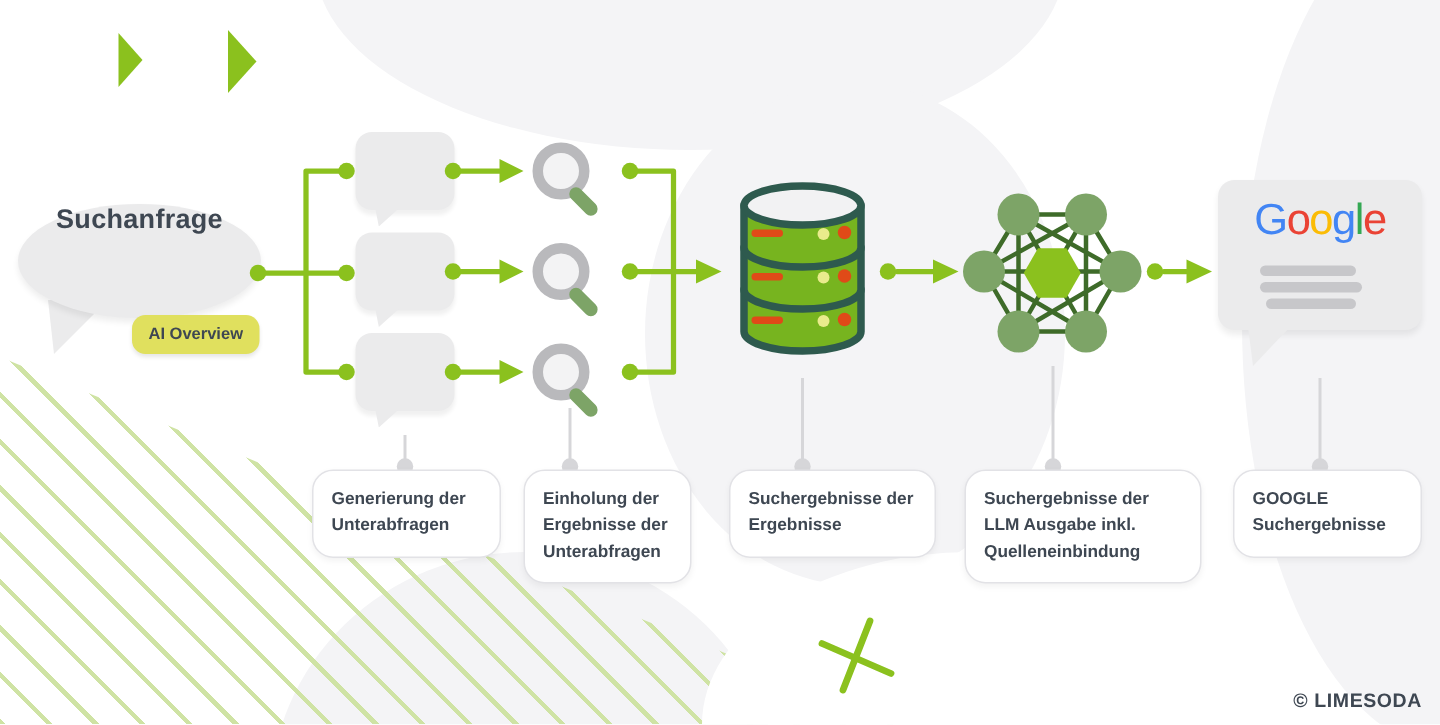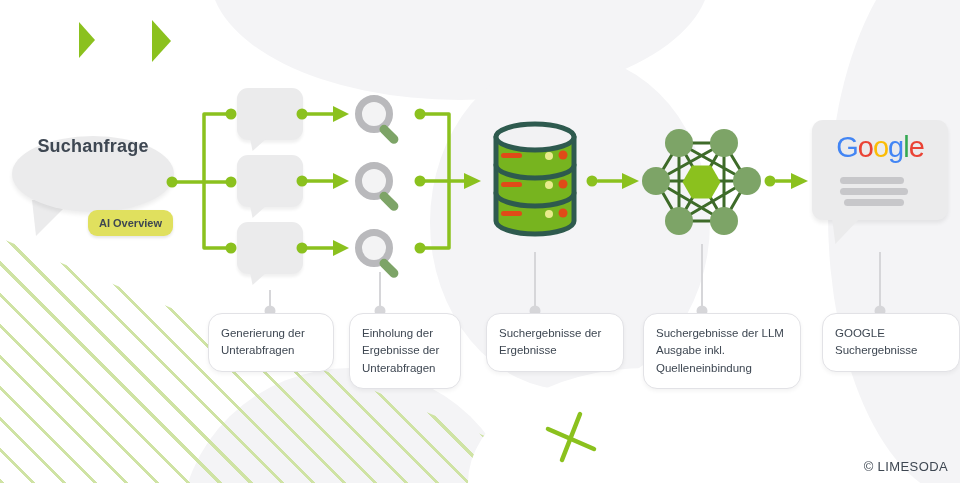--- a/index.html
+++ b/index.html
@@ -61,30 +61,30 @@
     clip-path:polygon(0 0,100% 0,12% 100%);}
   .google-logo{position:absolute;left:0;top:11px;width:100%;text-align:center;font-weight:normal;font-size:29px;
     letter-spacing:-1px;}
   .g-bar{position:absolute;height:7px;border-radius:4px;background:var(--bar_gray,#c7c7ca);}
   .g-bar1{left:28px;top:57px;width:64px;}
   .g-bar2{left:28px;top:68px;width:68px;}
   .g-bar3{left:32px;top:79px;width:60px;}
 
   
   .step-box{position:absolute;top:313px;background:#ffffff;border:1.5px solid #e2e2e6;border-radius:14px;
-    padding:11px 12px;font-weight:normal;font-size:11.5px;line-height:1.5;color:var(--text,#3e4752);
+    padding:11px 12px;font-weight:bold;font-size:11.5px;line-height:1.5;color:var(--text,#3e4752);
     box-shadow:0 2px 4px rgba(0,0,0,.05);box-sizing:border-box;}
   .step-1{left:208px;width:126px;}
   .step-2{left:349px;width:112px;}
   .step-3{left:486px;width:138px;}
   .step-4{left:643px;width:158px;}
-  .step-5{left:822px;width:138px;}
-
-  
-  .copyright{position:absolute;right:12px;bottom:9px;font-weight:normal;font-size:13px;
+  .step-5{left:822px;width:126px;}
+
+  
+  .copyright{position:absolute;right:12px;bottom:9px;font-weight:bold;font-size:13px;
     letter-spacing:.4px;color:var(--text,#3e4752);text-align:right;}
 </style>
 </head>
 <body>
 
 <div id="canvas">
 
   <div class="blob blob-top"></div>
   <div class="blob blob-right"></div>
   <div class="blob blob-mid"></div>

